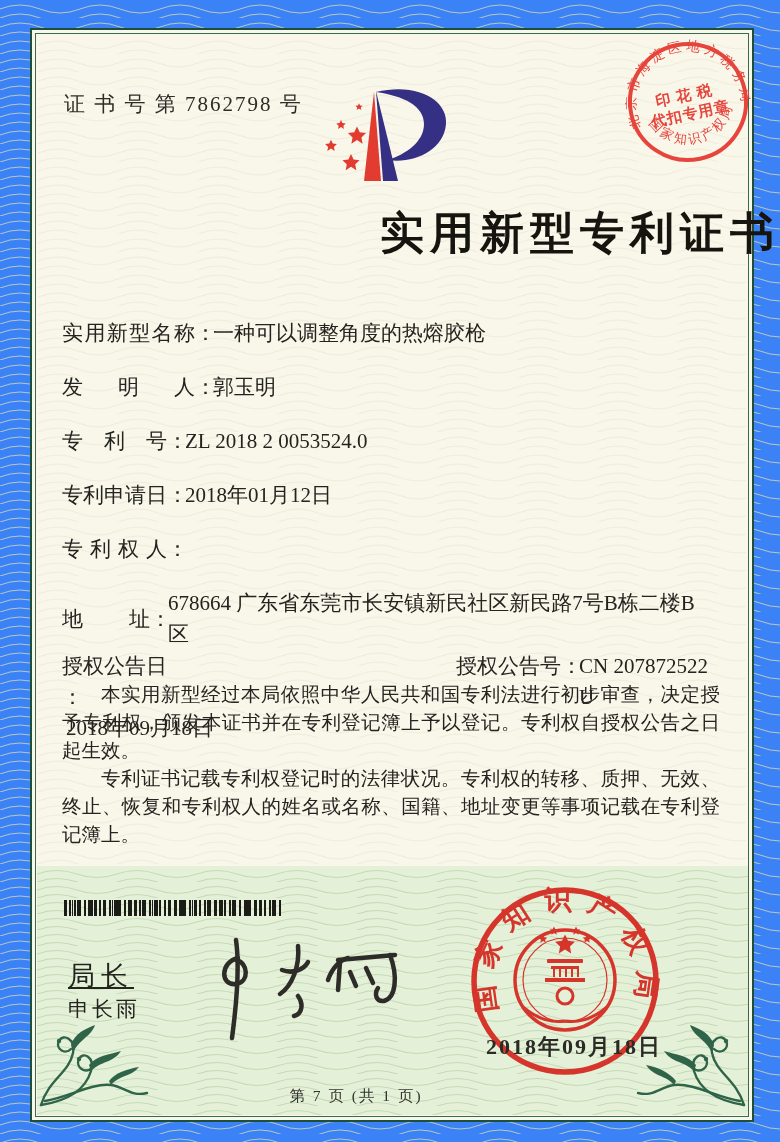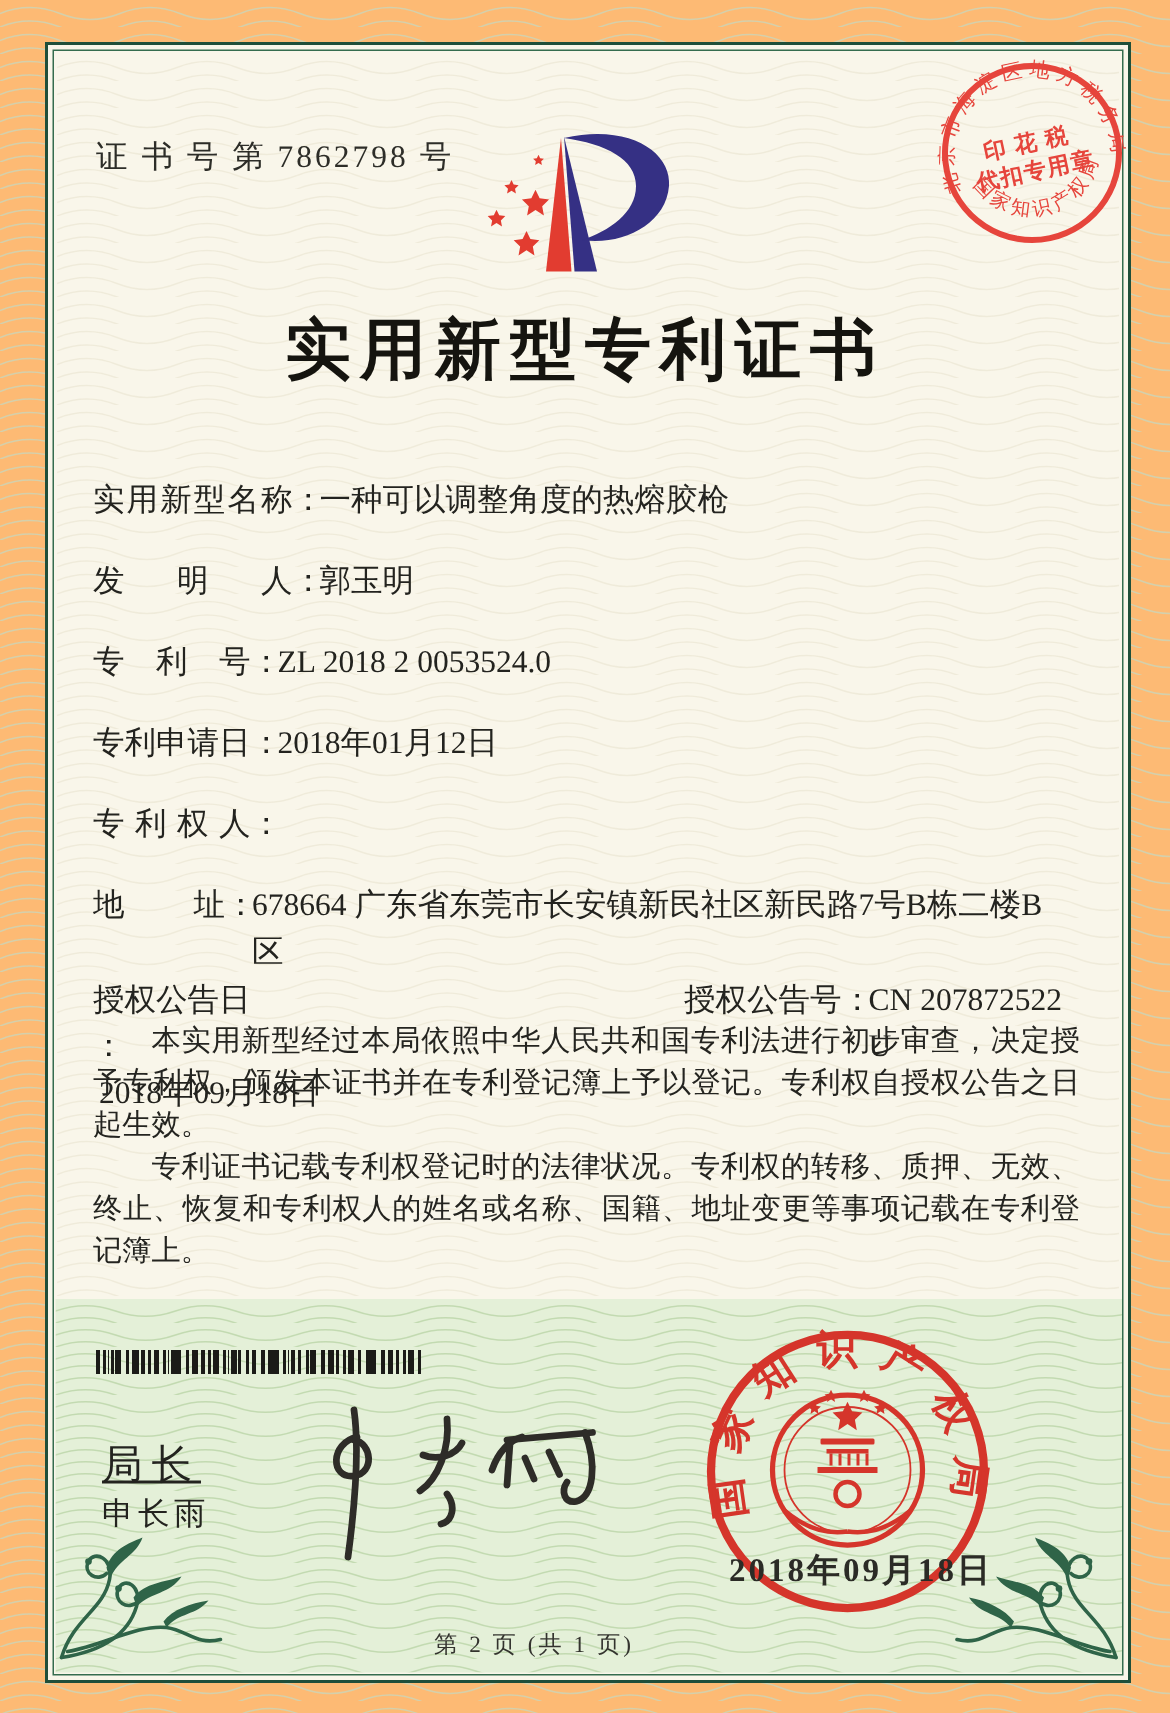--- a/index.html
+++ b/index.html
@@ -1,41 +1,41 @@
 <!DOCTYPE html>
 <html><head>
 <meta charset="utf-8">
 <style>
   html,body{margin:0;padding:0;}
   .page{position:relative;width:780px;height:1142px;overflow:hidden;
-        background:#fdba74;font-family:"Liberation Serif",serif;color:#23231f;}
+        background:#3b82f6;font-family:"Liberation Serif",serif;color:#23231f;}
   svg{display:block;}
   .abs{position:absolute;}
 
   
   .bg-waves{position:absolute;inset:0;opacity:.85;z-index:0;}
   .frame{position:absolute;left:30px;top:28px;width:720px;height:1090px;
          border:2.5px solid #1f4f3a;background:#f9f6ea;z-index:1;}
   .frame-inner{position:absolute;inset:3px;border:1.5px solid #356c4e;}
   .inner-waves{position:absolute;left:38px;top:36px;z-index:2;opacity:.5;}
   .green-panel{position:absolute;left:37px;top:866px;width:711px;height:249px;
                background:#e4f0d8;z-index:3;}
   .panel-waves{position:absolute;left:0;top:0;opacity:.9;}
   .flourish{position:absolute;bottom:2px;z-index:4;}
   .flourish.left{left:2px;}
   .flourish.right{right:2px;transform:scaleX(-1);}
 
   
   .cert-no{position:absolute;left:64px;top:90px;font-size:21px;letter-spacing:2px;
            color:#2d2d28;z-index:10;}
   .logo{position:absolute;left:310px;top:78px;z-index:10;}
-  .title{position:absolute;left:0;right:0;top:204px;text-align:center;
+  .title{position:absolute;left:0;right:0;top:204px;text-align:right;
          font-size:44px;font-weight:bold;letter-spacing:6px;color:#15140f;z-index:10;}
   .fields{position:absolute;left:62px;top:318px;width:660px;z-index:10;}
-  .frow{display:flex;align-items:flex-start;margin-bottom:23px;
+  .frow{display:flex;align-items:center;margin-bottom:23px;
         font-size:21px;line-height:31px;}
   .frow.addr{margin-bottom:0;}
   .flabel{display:inline-block;text-align:justify;text-align-last:justify;white-space:nowrap;}
   .w6{width:133px;}
   .w5{width:105px;}
   .wA{width:88px;}
   .colon{width:14px;display:inline-block;}
   .fvalue{margin-left:4px;}
   .fvalue.addrv{width:540px;}
   .grant-row{position:absolute;left:62px;top:651px;width:660px;font-size:21px;
@@ -246,21 +246,21 @@
       </g>
       <g fill="none" stroke-width="2">
         <path d="M87,86 L87,94 M93,86 L93,94 M99,86 L99,94 M105,86 L105,94 M111,86 L111,94"></path>
         <circle cx="98" cy="113" r="8" stroke-width="3"></circle>
         <path d="M56,124 C70,136 84,140 98,138 M140,124 C126,136 112,140 98,138" stroke-width="3"></path>
       </g>
     </g>
   </svg>
   <div class="seal-date">2018年09月18日</div>
 
-  <div class="footer">第 2 页 (共 1 页)</div>
+  <div class="footer">第 7 页 (共 1 页)</div>
 
   <svg class="tax-stamp" width="124" height="124" viewBox="0 0 124 124">
     <defs>
       <path id="taxTop" d="M 13,84 A 53,53 0 1 1 111,84"></path>
       <path id="taxBot" d="M 20,76 A 46,46 0 0 0 104,76"></path>
     </defs>
     <circle cx="62" cy="62" r="58" fill="none" stroke="#e6453c" stroke-width="4"></circle>
     <text font-size="13.5" fill="#e6453c" letter-spacing="4" font-family="Liberation Serif,serif">
       <textPath href="#taxTop" startOffset="50%" text-anchor="middle">北京市海淀区地方税务局</textPath>
     </text>

